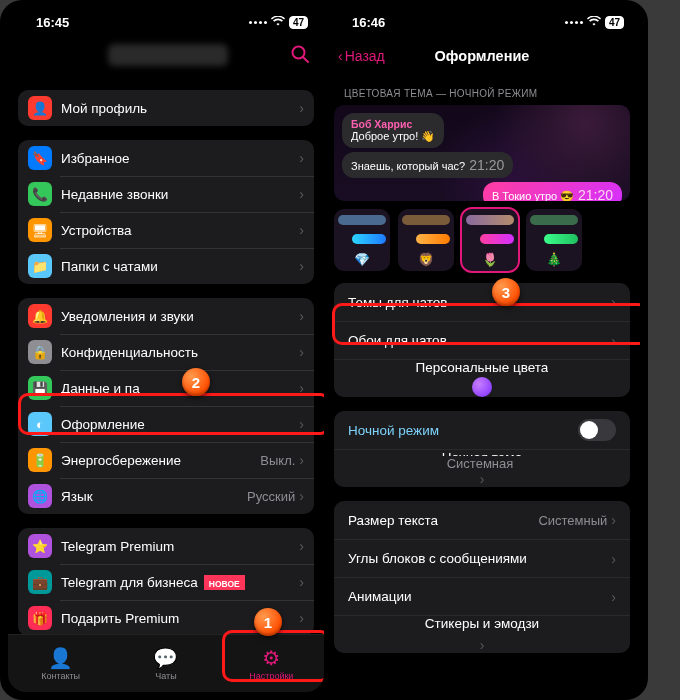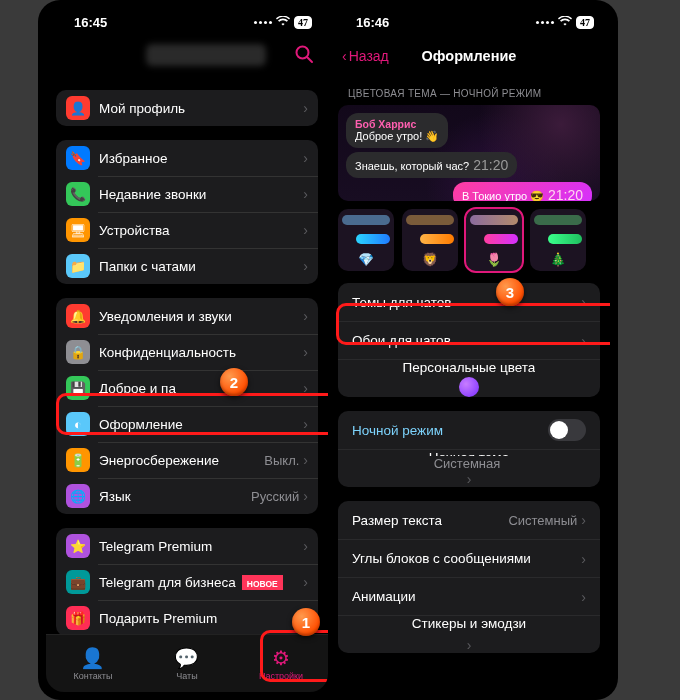--- a/index.html
+++ b/index.html
@@ -1,27 +1,27 @@
 <!DOCTYPE html>
 <html><head>
 <meta charset="utf-8">
 <style>
   * { box-sizing: border-box; margin: 0; padding: 0; font-family: -apple-system, "Helvetica Neue", sans-serif; }
   body { background: #3a3a3a; width: 680px; height: 700px; overflow: hidden; }
-  .frame { display: flex; gap: 0; padding: 8px; background: #000; border-radius: 22px; width: 580px; height: 700px; margin-left: 38px; }
+  .frame { display: flex; gap: 0; padding: 8px; background: #000; border-radius: 22px; width: 648px; height: 700px; }
   .phone { width: 332px; height: 684px; background: #000; border-radius: 18px; overflow: hidden; position: relative; display: flex; flex-direction: column; color: #fff; }
   .phone + .phone { margin-left: 0; }
 
   
   .status { height: 28px; display: flex; align-items: center; justify-content: space-between; padding: 0 16px 0 28px; font-size: 13px; font-weight: 600; }
   .status .right { display: flex; align-items: center; gap: 4px; }
   .sig-dots { display: flex; gap: 2px; }
   .sig-dots span { width: 3px; height: 3px; background: #fff; border-radius: 50%; display: block; }
   .wifi-ic { font-size: 12px; }
-  .batt { display: inline-flex; align-items: center; border: 1px solid #fff; border-radius: 4px; padding: 0 3px; font-size: 10px; font-weight: 700; color: #000; background: #fff; position: relative; font-family: Liberation Serif, serif; }
+  .batt { display: inline-flex; align-items: center; border: 1px solid #fff; border-radius: 4px; padding: 0 3px; font-size: 10px; font-weight: 700; color: #000; background: #fff; position: relative; }
 
   
   .hdr-left { height: 40px; display: flex; align-items: center; justify-content: flex-end; padding: 0 14px; }
   .blur { position: absolute; left: 100px; top: 36px; width: 120px; height: 22px; background: #2a2a2a; filter: blur(3px); border-radius: 6px; }
   .search { color: #e0187a; font-size: 20px; font-weight: 600; }
 
   .scroll { flex: 1; overflow: hidden; padding: 0 10px; }
   .group { background: #1c1c1e; border-radius: 10px; margin-top: 14px; overflow: hidden; }
   .row { display: flex; align-items: center; height: 36px; padding: 0 10px; font-size: 13.5px; position: relative; }
   .row + .row::before { content: ""; position: absolute; left: 42px; right: 0; top: 0; height: 1px; background: #333; }
@@ -154,21 +154,21 @@
             <span class="label">Уведомления и звуки</span>
             <span class="chev">›</span>
           </div>
         <div class="row">
             <span class="ic bg-gray">🔒</span>
             <span class="label">Конфиденциальность</span>
             <span class="chev">›</span>
           </div>
         <div class="row">
             <span class="ic bg-green">💾</span>
-            <span class="label">Доброе и па</span>
+            <span class="label">Данные и па</span>
             <span class="chev">›</span>
           </div>
         <div class="row">
             <span class="ic bg-lblue">◐</span>
             <span class="label">Оформление</span>
             <span class="chev">›</span>
           </div>
         <div class="row">
             <span class="ic bg-orange">🔋</span>
             <span class="label">Энергосбережение</span>

